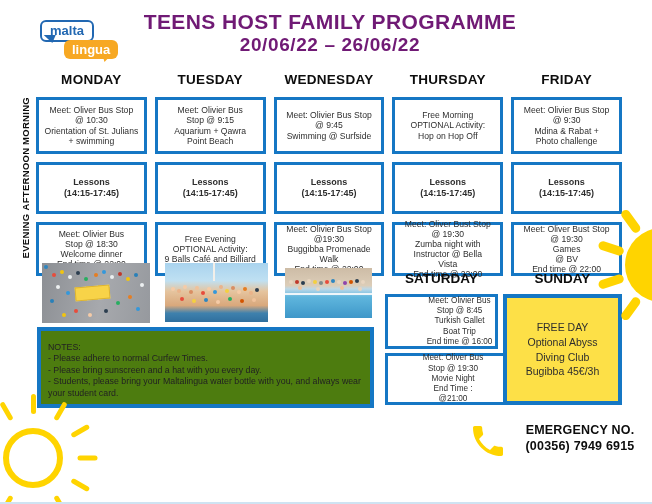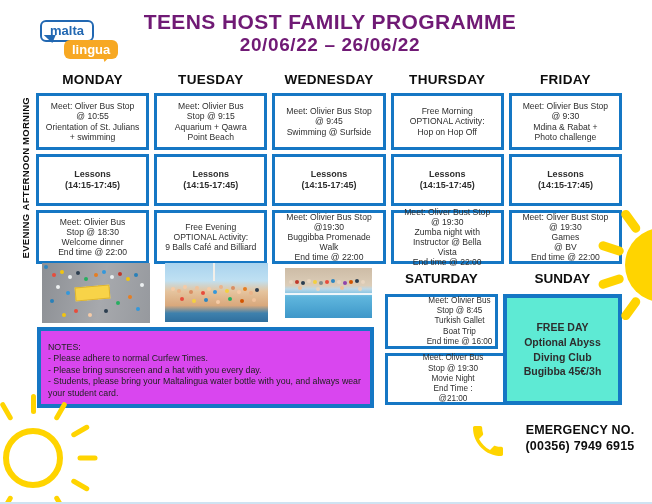--- a/index.html
+++ b/index.html
@@ -19,21 +19,21 @@
       border:5px solid transparent;border-top:8px solid #F7A823;transform:skewX(-18deg);}
 
   
   .title{position:absolute;left:110px;top:10px;width:440px;text-align:center;color:#701a75;font-weight:bold;}
   .title-line1{font-size:21px;letter-spacing:.4px;}
   .title-line2{font-size:19px;letter-spacing:.6px;}
 
   
   .week-grid{position:absolute;left:36px;top:69px;width:586px;display:grid;
       grid-template-columns:repeat(5,1fr);grid-template-rows:20px 57px 52px 54px;
-      column-gap:5px;row-gap:4px;}
+      column-gap:5px;row-gap:4px;gap:8px;}
   .day-header{font-weight:bold;font-size:13.5px;text-align:center;color:#0d0d0d;
       letter-spacing:.3px;align-self:center;}
   .cell{border:3px solid #1577C4;background:#fff;display:flex;align-items:center;justify-content:center;
       text-align:center;font-size:8.6px;line-height:1.18;color:#2e2e2e;white-space:pre-line;
       padding:1px 2px;}
   .cell.lessons{font-weight:bold;font-size:9px;}
 
   
   .vlabel{position:absolute;left:25px;transform:translate(-50%,-50%) rotate(-90deg);
       font-weight:bold;font-size:9.5px;color:#0d0d0d;white-space:nowrap;letter-spacing:.3px;}
@@ -73,26 +73,26 @@
   
   .weekend-header{position:absolute;font-weight:bold;font-size:13.5px;text-align:center;color:#0d0d0d;}
   #sat-header{left:385px;top:271px;width:113px;}
   #sun-header{left:503px;top:271px;width:119px;}
   .sat-cell{position:absolute;border:3px solid #1577C4;background:#fff;display:flex;align-items:center;
       justify-content:center;text-align:center;white-space:pre-line;font-size:8.2px;line-height:1.25;
       color:#2e2e2e;box-sizing:border-box;padding:1px 2px;}
   #sat-cell-1{left:385px;top:294px;width:113px;height:55px;padding-left:38px;}
   #sat-cell-2{left:385px;top:353px;width:136px;height:52px;}
   #sunday-box{position:absolute;left:503px;top:294px;width:119px;height:111px;border:4px solid #1577C4;
-      background:#5eead4;display:flex;align-items:center;justify-content:center;text-align:center;
-      white-space:pre-line;font-size:10.5px;line-height:1.4;color:#2e2e2e;box-sizing:border-box;font-weight:bold;}
+      background:#fde047;display:flex;align-items:center;justify-content:center;text-align:center;
+      white-space:pre-line;font-size:10.5px;line-height:1.4;color:#2e2e2e;box-sizing:border-box;}
 
   
   #notes-box{position:absolute;left:37px;top:327px;width:337px;height:81px;border:4px solid #1577C4;
-      background:#d946ef;box-sizing:border-box;padding:11px 7px 0 7px;font-size:8.8px;line-height:1.3;
+      background:#4d7c0f;box-sizing:border-box;padding:11px 7px 0 7px;font-size:8.8px;line-height:1.3;
       color:#222;white-space:pre-line;}
 
   
   #phone-icon{position:absolute;left:468px;top:421px;width:40px;height:40px;}
   #emergency-text{position:absolute;left:506px;top:423px;width:148px;text-align:center;font-weight:bold;
       font-size:12.5px;line-height:1.25;color:#0d0d0d;letter-spacing:.2px;}
 
   
   .sun{position:absolute;}
   #sun-right{left:587px;top:190px;width:150px;height:150px;}
@@ -127,21 +127,21 @@
   <div class="vlabel vlabel-evening">EVENING</div>
 
   <div class="week-grid">
     <div class="day-header">MONDAY</div>
     <div class="day-header">TUESDAY</div>
     <div class="day-header">WEDNESDAY</div>
     <div class="day-header">THURSDAY</div>
     <div class="day-header">FRIDAY</div>
 
     <div class="cell">Meet: Oliver Bus Stop
-@ 10:55
+@ 10:30
 Orientation of St. Julians
 + swimming</div>
     <div class="cell">Meet: Olivier Bus
 Stop @ 9:15
 Aquarium + Qawra
 Point Beach</div>
     <div class="cell">Meet: Olivier Bus Stop
 @ 9:45
 Swimming @ Surfside</div>
     <div class="cell">Free Morning

